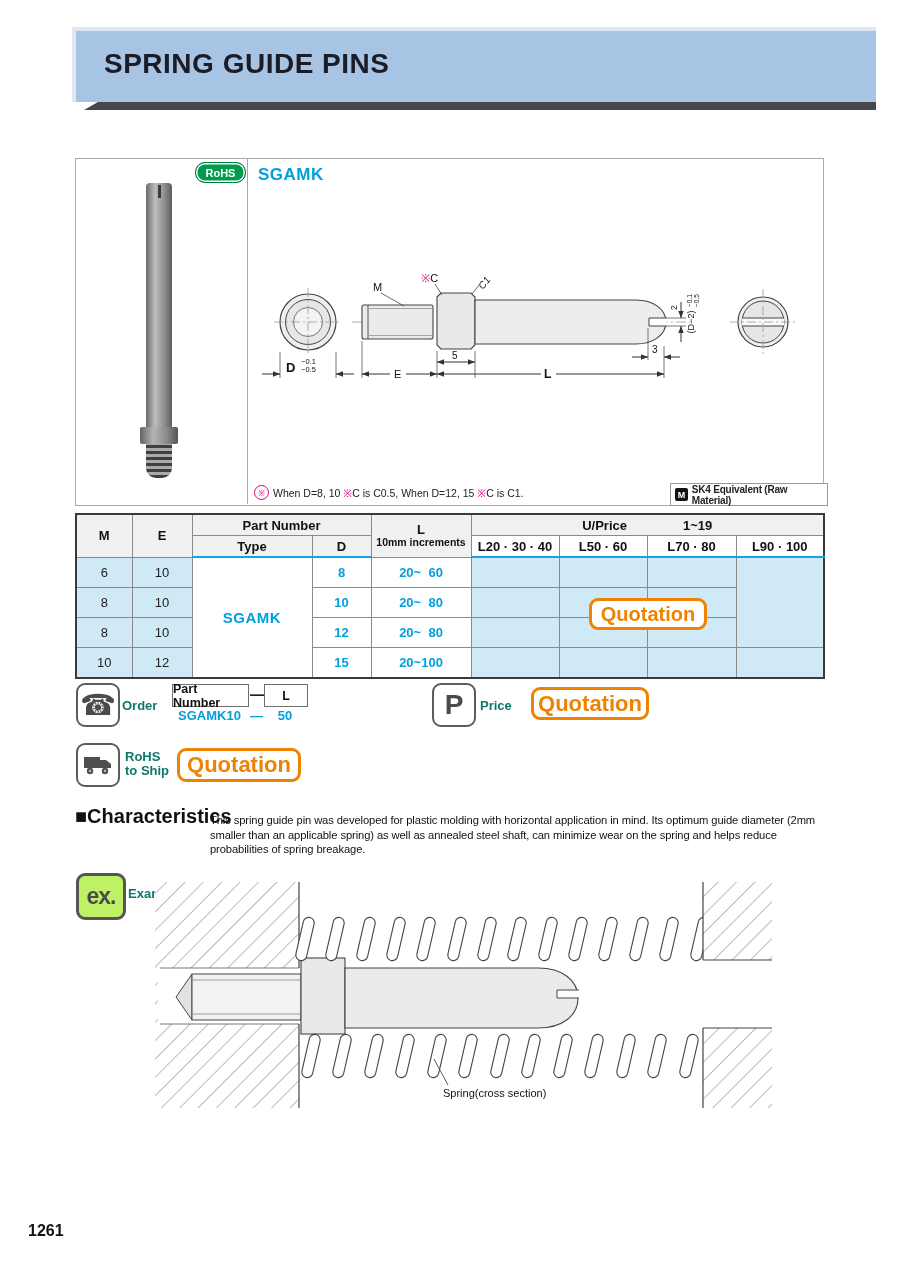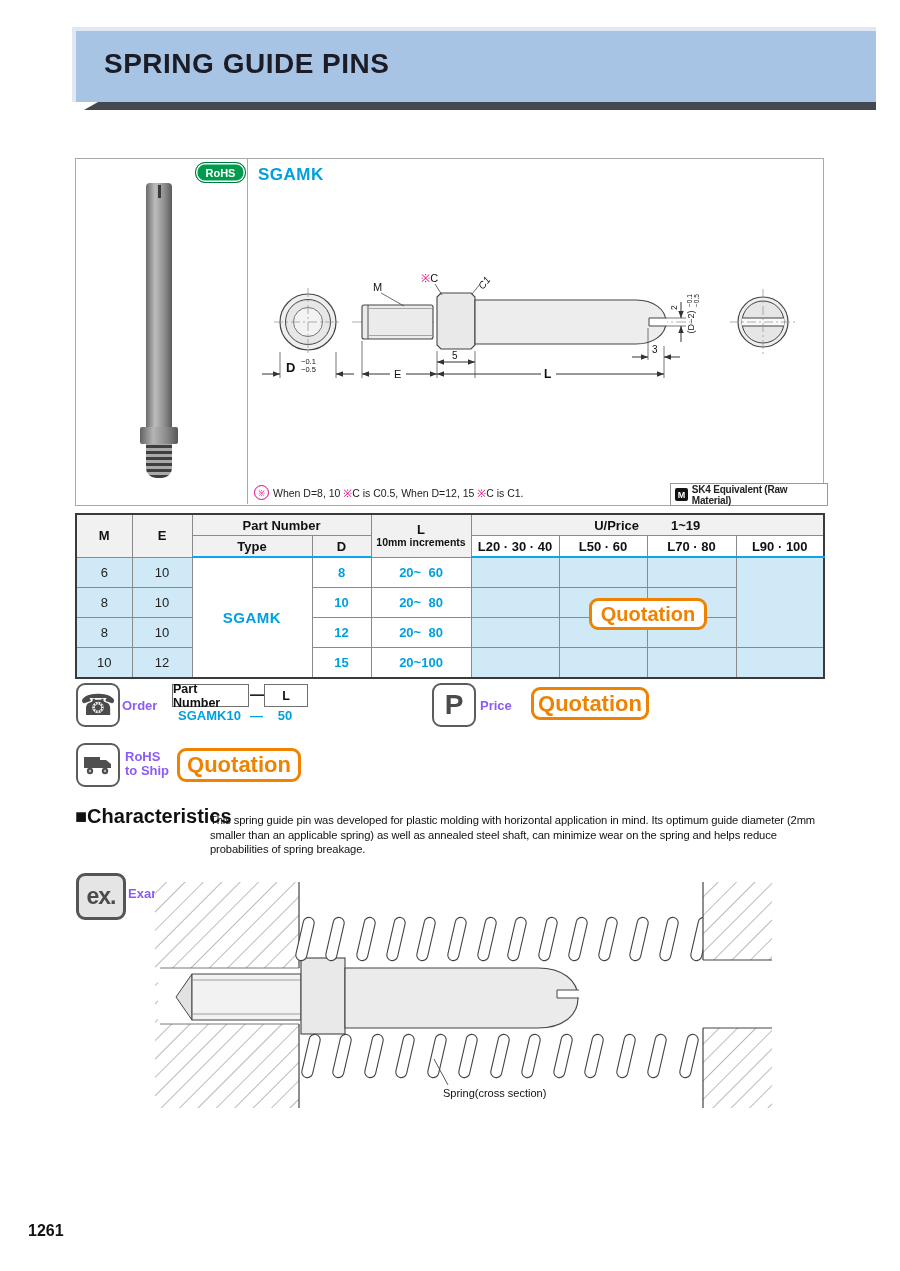--- a/index.html
+++ b/index.html
@@ -44,46 +44,46 @@
 
   
   table.spec{left:75px;top:513px;position:absolute;border-collapse:collapse;table-layout:fixed;
      border:2px solid #3a3a3a;font-family:"Liberation Sans",sans-serif;}
   table.spec th,table.spec td{border:1px solid #8a8a8a;text-align:center;padding:0;}
   table.spec thead th{background:#f1f1f1;font-size:13px;color:#111;height:20px;font-weight:bold;}
   table.spec thead tr:last-child th{border-bottom:2px solid #0ea5e9;}
   th.lh{line-height:1.05;}
   th.lh .sub{font-size:10.5px;}
   th.pc{color:#00A0DF;font-size:12px;background:#fff !important;}
-  .up span{margin:0 16px;}
+  .up span{margin:0 28px;}
   td.me{background:#cfe9f7;font-size:13px;color:#222;height:29px;}
   td.type{background:#fff;color:#00A0DF;font-weight:bold;font-size:15px;letter-spacing:.5px;}
   td.dv,td.lv{background:#fff;color:#00A0DF;font-weight:bold;font-size:13px;}
   td.p{background:#cfe9f7;}
   .q-badge{border:3px solid #EF8200;border-radius:9px;background:#fff;color:#EF8200;
      font-weight:bold;display:flex;align-items:center;justify-content:center;}
   .q-table{left:589px;top:598px;width:112px;height:26px;font-size:20px;}
   .q-price{left:531px;top:687px;width:112px;height:27px;font-size:22px;}
   .q-ship{left:177px;top:748px;width:118px;height:28px;font-size:22px;}
 
   
   .icon-btn{width:40px;height:40px;border:2.5px solid #5c5c5c;border-radius:9px;background:#fff;
      display:flex;align-items:center;justify-content:center;color:#4b4b4b;}
-  .lbl{font-size:13px;font-weight:bold;color:#8b5cf6;}
+  .lbl{font-size:13px;font-weight:bold;color:#0f766e;}
   .pn-box{border:1.5px solid #6f6f6f;background:#fff;font-size:12.5px;font-weight:bold;
      display:flex;align-items:center;justify-content:center;color:#111;}
   .cyan{color:#00A0DF;font-weight:bold;}
 
   
   .char-head{left:75px;top:805px;font-size:20px;font-weight:bold;color:#111;}
   .char-body{left:210px;top:806px;width:616px;font-size:11.2px;line-height:14.5px;color:#111;letter-spacing:-.1px;margin-top:7px;}
 
   
   .ex-icon{left:76px;top:873px;width:44px;height:41px;border:3px solid #555;border-radius:9px;
-     display:flex;align-items:center;justify-content:center;font-size:23px;font-weight:bold;color:#4b4b4b;letter-spacing:-1px;background:#e5e5e5;}
+     display:flex;align-items:center;justify-content:center;font-size:23px;font-weight:bold;color:#4b4b4b;letter-spacing:-1px;background:#bef264;}
   .page-num{left:28px;top:1222px;font-size:16px;font-weight:bold;color:#111;}
 
   svg text{font-family:"Liberation Sans",sans-serif;fill:#111;}
 </style>
 </head>
 <body>
 
 <div id="page">
 
   <div class="abs band"></div>

